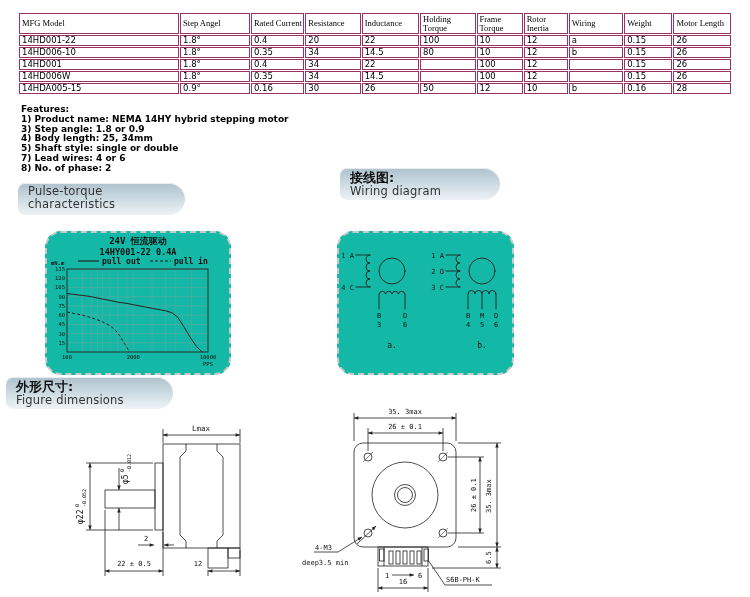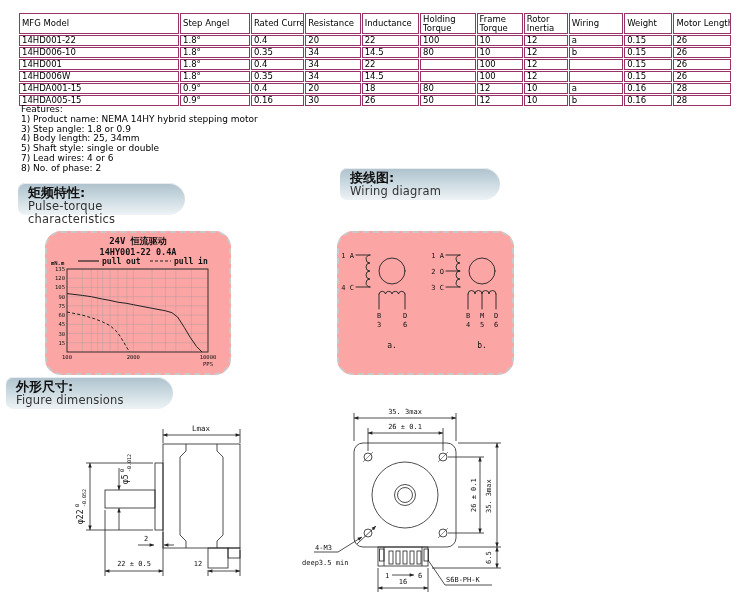--- a/index.html
+++ b/index.html
@@ -11,42 +11,42 @@
   
   #spec-table{
     position:absolute;left:18px;top:12px;width:714px;
     border-collapse:separate;border-spacing:1px;table-layout:fixed;
   }
   #spec-table th,#spec-table td{
     border:1px solid #993366;font-weight:normal;text-align:left;
     font-size:8.5px;line-height:9px;padding:0 2px;vertical-align:middle;
     white-space:nowrap;overflow:hidden;background:#fff;
   }
-  #spec-table thead th{height:19px;}
+  #spec-table thead th{height:19px;font-family:Liberation Serif, serif;}
   #spec-table .unit-row td{height:9px;}
   #spec-table tbody td{height:8px;}
   
   #features{position:absolute;left:21px;top:105px;font-size:9px;line-height:9.8px;}
-  #features .f-line{white-space:nowrap;}
+  #features .f-line{white-space:nowrap;font-weight:bold;}
   
   .sec-head{
     position:absolute;width:167px;height:32px;
     border-radius:7px 16px 16px 7px;
     background:linear-gradient(180deg,#aec1cc 0%,#c6d6de 40%,#eef3f6 100%);
     box-shadow:inset 0 1px 0 rgba(255,255,255,.7);
     padding:2px 0 0 10px;box-sizing:border-box;
   }
   .sec-head .zh{font-size:13px;font-weight:bold;color:#111;line-height:15px;}
   .sec-head .en{font-size:11.5px;font-weight:normal;color:#333;line-height:13px;letter-spacing:.2px;}
   #head-pulse{left:18px;top:183px;}
   #head-wiring{left:340px;top:168px;width:160px;}
   #head-dims{left:6px;top:377px;}
   
   .dash-box{
-    position:absolute;border:2px dashed #c9c9c9;border-radius:16px;background:#fca5a5;
+    position:absolute;border:2px dashed #c9c9c9;border-radius:16px;background:#14b8a6;
   }
   #chart-box{left:45px;top:231px;width:182px;height:140px;}
   #wiring-box{left:337px;top:231px;width:173px;height:140px;}
   svg{display:block;}
   svg text{font-family:"DejaVu Sans Mono","Liberation Mono",monospace;fill:#111;}
 </style>
 </head>
 <body>
 
 <table id="spec-table">
@@ -150,33 +150,20 @@
         <td>34</td>
         <td>14.5</td>
         <td></td>
         <td>100</td>
         <td>12</td>
         <td></td>
         <td>0.15</td>
         <td>26</td>
       </tr>
       <tr>
-        <td>14HDA001-15</td>
-        <td>0.9°</td>
-        <td>0.4</td>
-        <td>20</td>
-        <td>18</td>
-        <td>80</td>
-        <td>12</td>
-        <td>10</td>
-        <td>a</td>
-        <td>0.16</td>
-        <td>28</td>
-      </tr>
-      <tr>
         <td>14HDA005-15</td>
         <td>0.9°</td>
         <td>0.16</td>
         <td>30</td>
         <td>26</td>
         <td>50</td>
         <td>12</td>
         <td>10</td>
         <td>b</td>
         <td>0.16</td>
@@ -189,21 +176,20 @@
   <div class="f-line">Features:</div>
 <div class="f-line">1) Product name: NEMA 14HY hybrid stepping motor</div>
     <div class="f-line">3) Step angle: 1.8 or 0.9</div>
     <div class="f-line">4) Body length: 25, 34mm</div>
     <div class="f-line">5) Shaft style: single or double</div>
     <div class="f-line">7) Lead wires: 4 or 6</div>
     <div class="f-line">8) No. of phase: 2</div>
   </div>
 
 <div class="sec-head" id="head-pulse">
-  <div class="zh">矩频特性:</div>
   <div class="en">Pulse-torque characteristics</div>
 </div>
 <div class="sec-head" id="head-wiring">
   <div class="zh">接线图:</div>
   <div class="en">Wiring diagram</div>
 </div>
 <div class="sec-head" id="head-dims">
   <div class="zh">外形尺寸:</div>
   <div class="en">Figure dimensions</div>
 </div>

